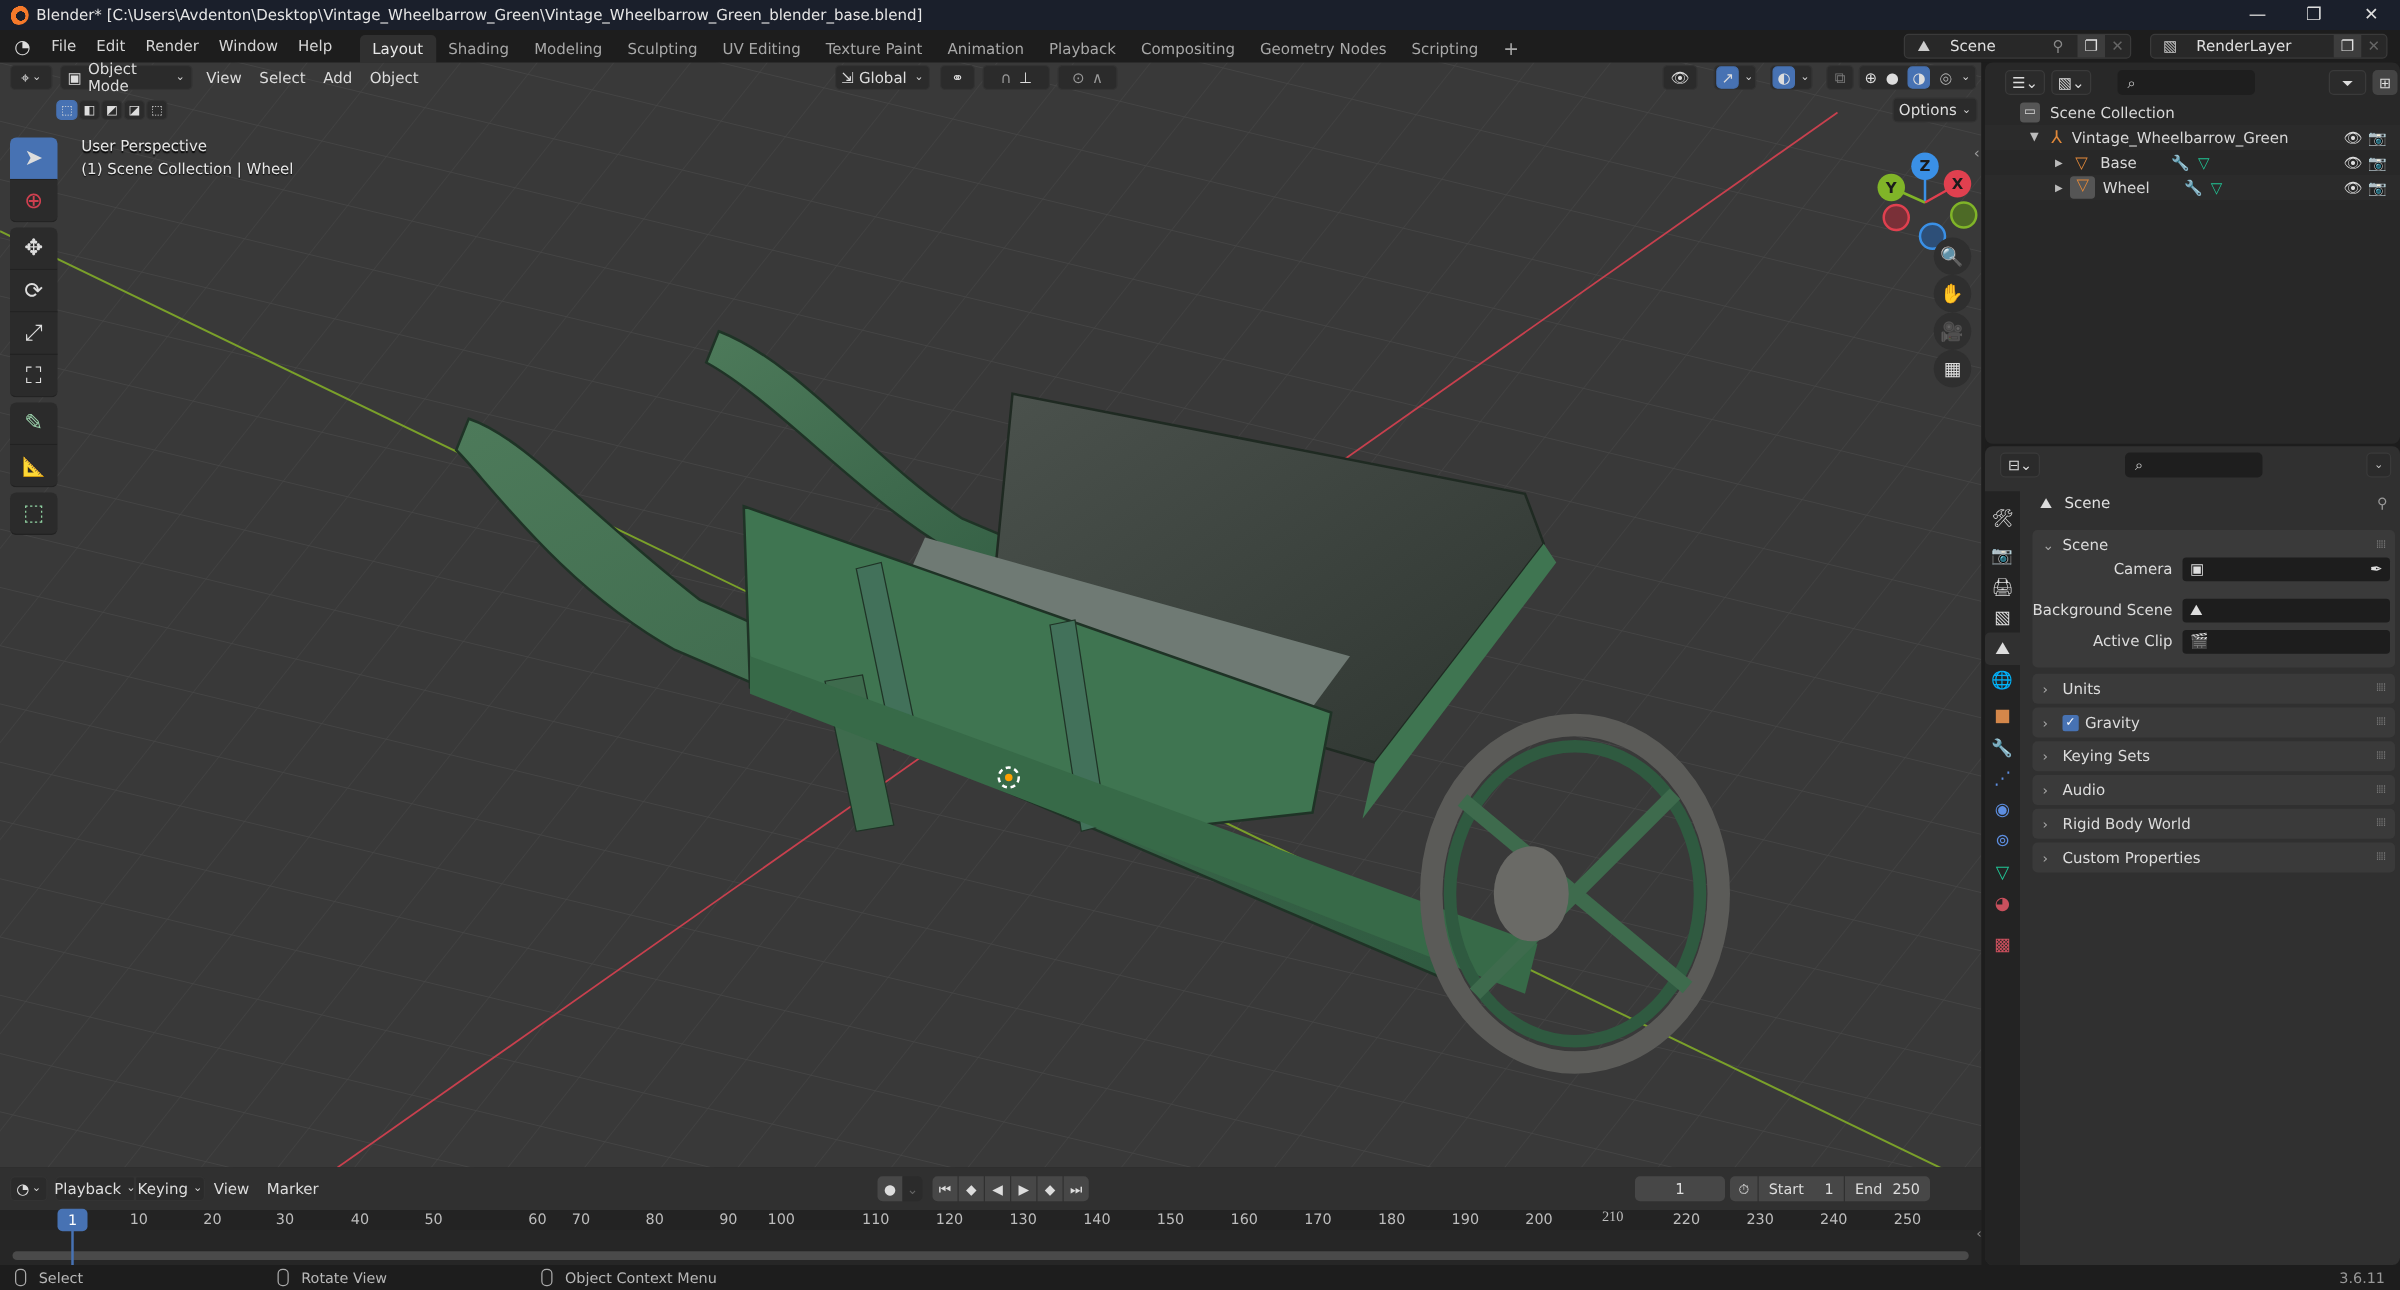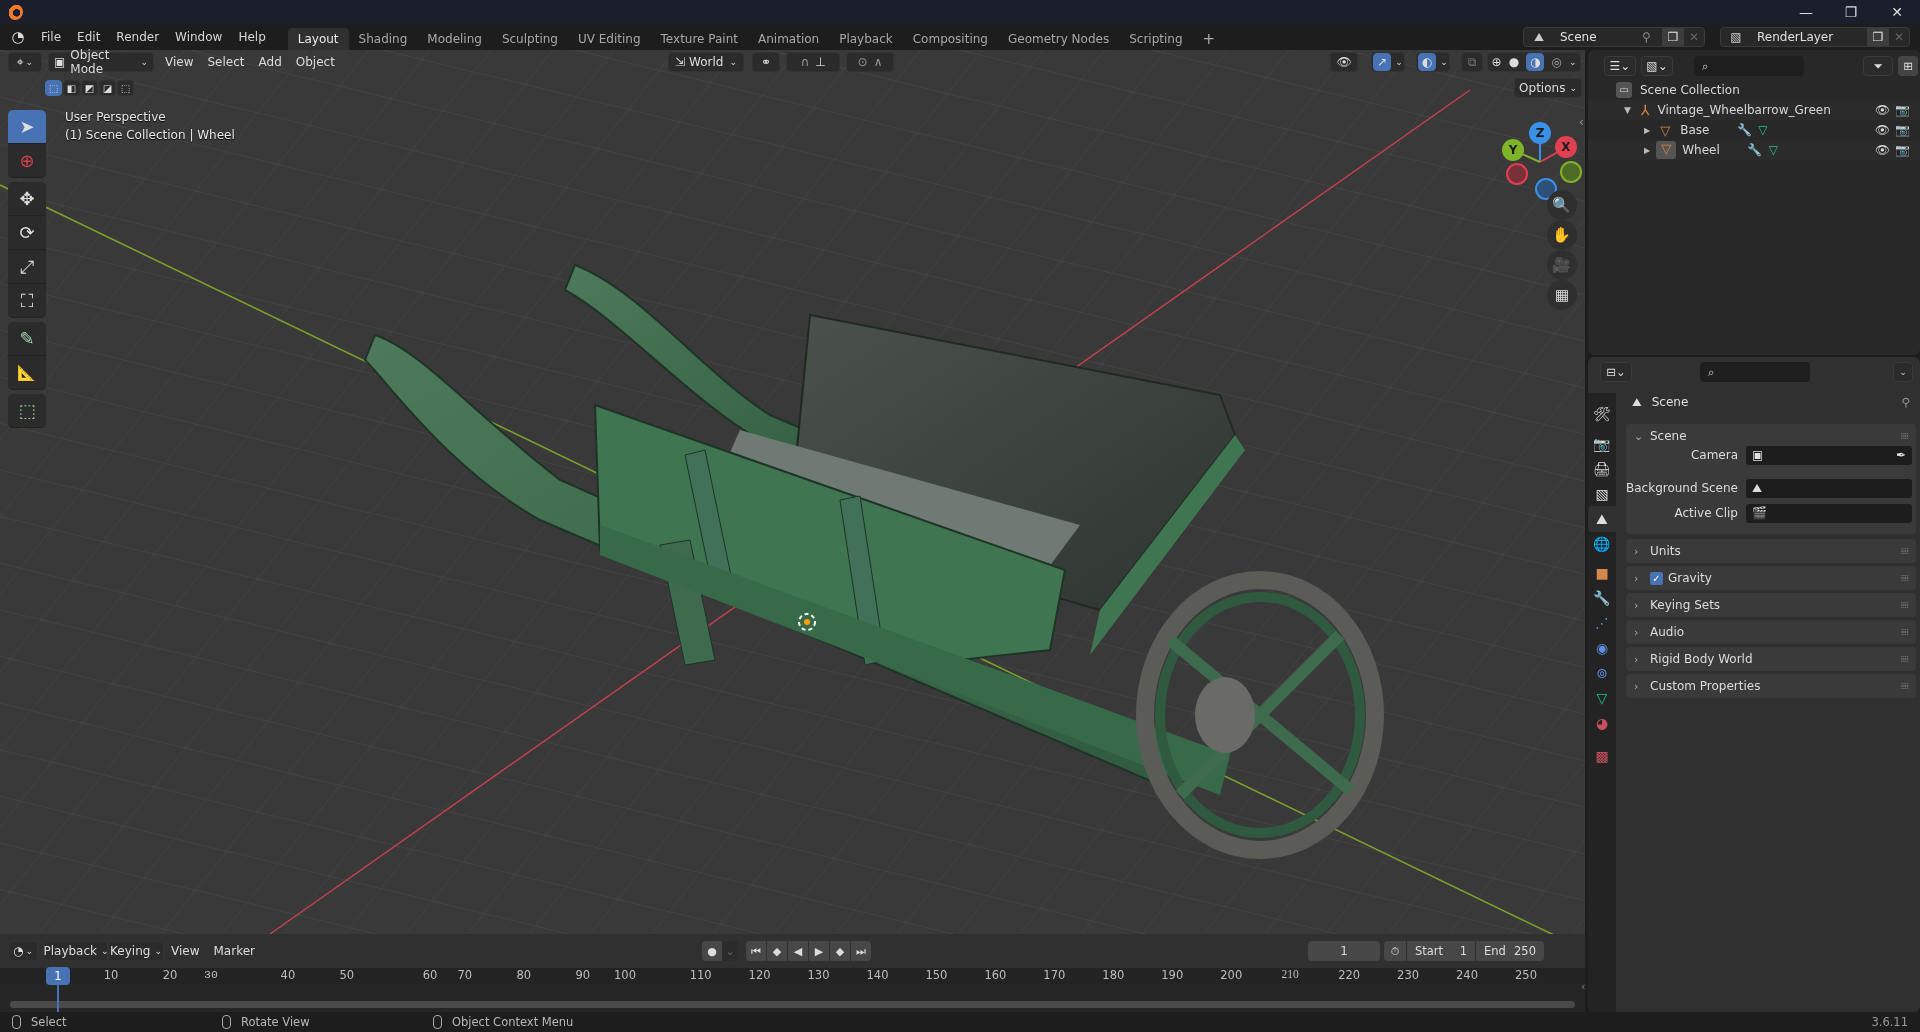--- a/index.html
+++ b/index.html
@@ -50,20 +50,21 @@
 .tick{position:absolute;top:0;font-size:11.5px;color:#bdbdbd;transform:translateX(-50%)}
 .tlbtn{height:20px;background:#474747;display:flex;align-items:center;justify-content:center;color:#ddd;font-size:11px}
 #statusbar{left:0;top:1012px;width:1920px;height:20px;background:#1d1d1d;display:flex;align-items:center;font-size:11.5px;color:#b8b8b8}
 .mouse{display:inline-block;width:9px;height:14px;border:1.5px solid #aaa;border-radius:4px;margin-right:10px;vertical-align:middle}
 </style>
 </head>
 <body>
 
 <div id="titlebar" class="abs">
   <div class="logo"></div>
+  <span>Blender* [C:\Users\Avdenton\Desktop\Vintage_Wheelbarrow_Green\Vintage_Wheelbarrow_Green_blender_base.blend]</span>
   <div class="winbtn" style="left:1783px">—</div>
   <div class="winbtn" style="left:1828px">❐</div>
   <div class="winbtn" style="left:1874px">✕</div>
 </div>
 
 <div id="topbar" class="abs">
   <div class="blender-icon">◔</div>
   <span class="menu-item">File</span>
   <span class="menu-item">Edit</span>
   <span class="menu-item">Render</span>
@@ -185,21 +186,21 @@
     <span>Object Mode</span>
     <span style="font-size:9px;margin-left:6px">⌄</span>
   </div>
   <span class="hmenu" style="margin-left:4px">View</span>
   <span class="hmenu">Select</span>
   <span class="hmenu">Add</span>
   <span class="hmenu">Object</span>
 
   <div class="hbtn abs" style="left:668px;top:2px;width:76px">
     <span style="margin-right:4px">⇲</span>
-    <span>World</span>
+    <span>Global</span>
     <span style="font-size:9px;margin-left:6px">⌄</span>
   </div>
   <div class="hbtn abs" style="left:752px;top:2px;width:28px">⚭</div>
   <div class="hbtn abs" style="left:786px;top:2px;width:54px">
       <span style="color:#999">∩</span>
       <span style="margin-left:6px">⊥</span>
     </div>
   <div class="hbtn abs" style="left:846px;top:2px;width:48px">
       <span style="color:#999">⊙</span>
       <span style="margin-left:6px;color:#999">∧</span>
@@ -409,21 +410,21 @@
     <div class="tlbtn" style="width:68px;justify-content:space-between;padding:0 8px;border-radius:0 4px 4px 0;font-size:11.5px">
       <span>End</span>
         <span>250</span>
     </div>
   </div>
 </div>
 <div id="tl-ruler" class="abs">
     <span class="tick" style="left: 58px;"></span>
     <span class="tick" style="left: 111.06px;">10</span>
     <span class="tick" style="left: 170.016px;">20</span>
-    <span class="tick" style="left: 211px; font-family: Liberation Mono, monospace;">30</span>
+    <span class="tick" style="left: 228px;">30</span>
     <span class="tick" style="left: 287.928px;">40</span>
     <span class="tick" style="left: 346.884px;">50</span>
     <span class="tick" style="left: 430px; text-align: right;">60</span>
     <span class="tick" style="left: 464.795px;">70</span>
     <span class="tick" style="left: 523.751px;">80</span>
     <span class="tick" style="left: 582.707px;">90</span>
     <span class="tick" style="left: 625px;">100</span>
     <span class="tick" style="left: 700.618px;">110</span>
     <span class="tick" style="left: 759.574px;">120</span>
     <span class="tick" style="left: 818.53px;">130</span>

